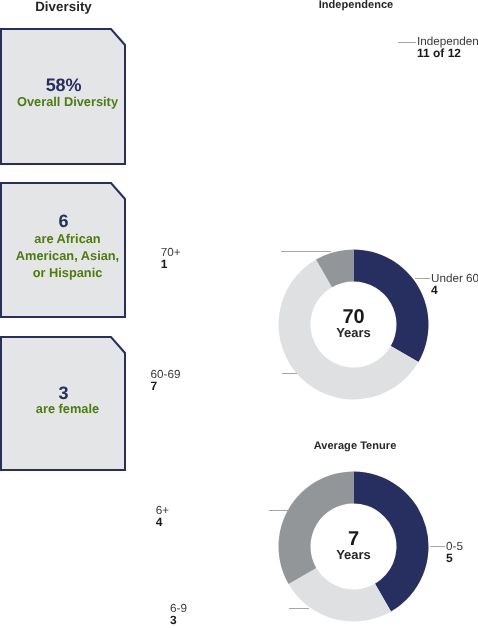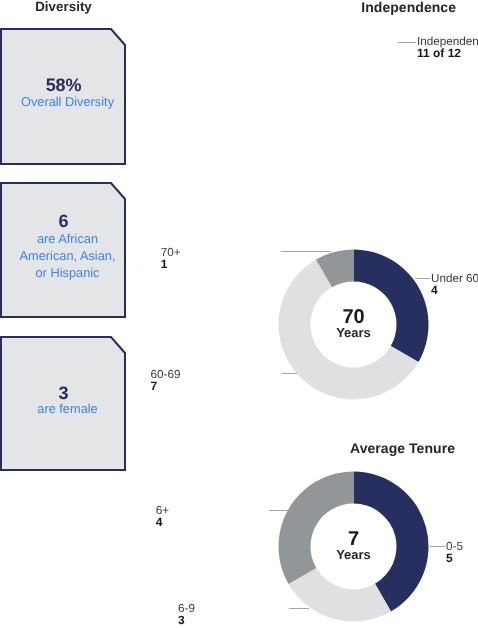--- a/index.html
+++ b/index.html
@@ -36,35 +36,35 @@
     text-align:center;
   }
   .card-value{
     color:#272E60;
     font-weight:bold;
     font-size:18px;
     line-height:1;
     letter-spacing:-0.2px;
   }
   .card-label{
-    color:#3b82f6;
-    font-weight:normal;
+    color:#4d7c0f;
+    font-weight:bold;
     font-size:12.8px;
     line-height:17px;
     padding:0 6px;
     margin-left:8px;
   }
 
   
   .chart-title{
     position:absolute;
-    text-align:right;
+    text-align:center;
     font-weight:bold;
     color:#262626;
-    font-size:14px;
+    font-size:11px;
     letter-spacing:0.05px;
     white-space:nowrap;
   }
   .donut-wrap{position:absolute;}
   .donut-center{
     position:absolute;
     text-align:center;
     left:0;right:0;
   }
   .donut-big{
@@ -188,21 +188,21 @@
       <div class="donut-big">7</div>
       <div class="donut-sub" style="margin-top:-1.5px;">Years</div>
     </div>
   </div>
   <div class="leader" style="left: 430px; top: 546px; width: 15px; background: rgb(166, 166, 166);"></div>
   <div class="lbl right" style="left:446px;top:542px;">
     <span class="n">0-5</span>
     <span class="v">5</span>
   </div>
   <div class="leader" style="left: 289px; top: 608px; width: 20px; background: rgb(166, 166, 166);"></div>
-  <div class="lbl left" style="right:184px;top:604px;">
+  <div class="lbl left" style="right:192px;top:604px;">
     <span class="n">6-9</span>
     <span class="v">3</span>
   </div>
   <div class="leader" style="left: 269px; top: 510px; width: 20px; background: rgb(166, 166, 166);"></div>
   <div class="lbl left" style="right:210px;top:506px;">
     <span class="n">6+</span>
     <span class="v">4</span>
   </div>
 
 </div>

